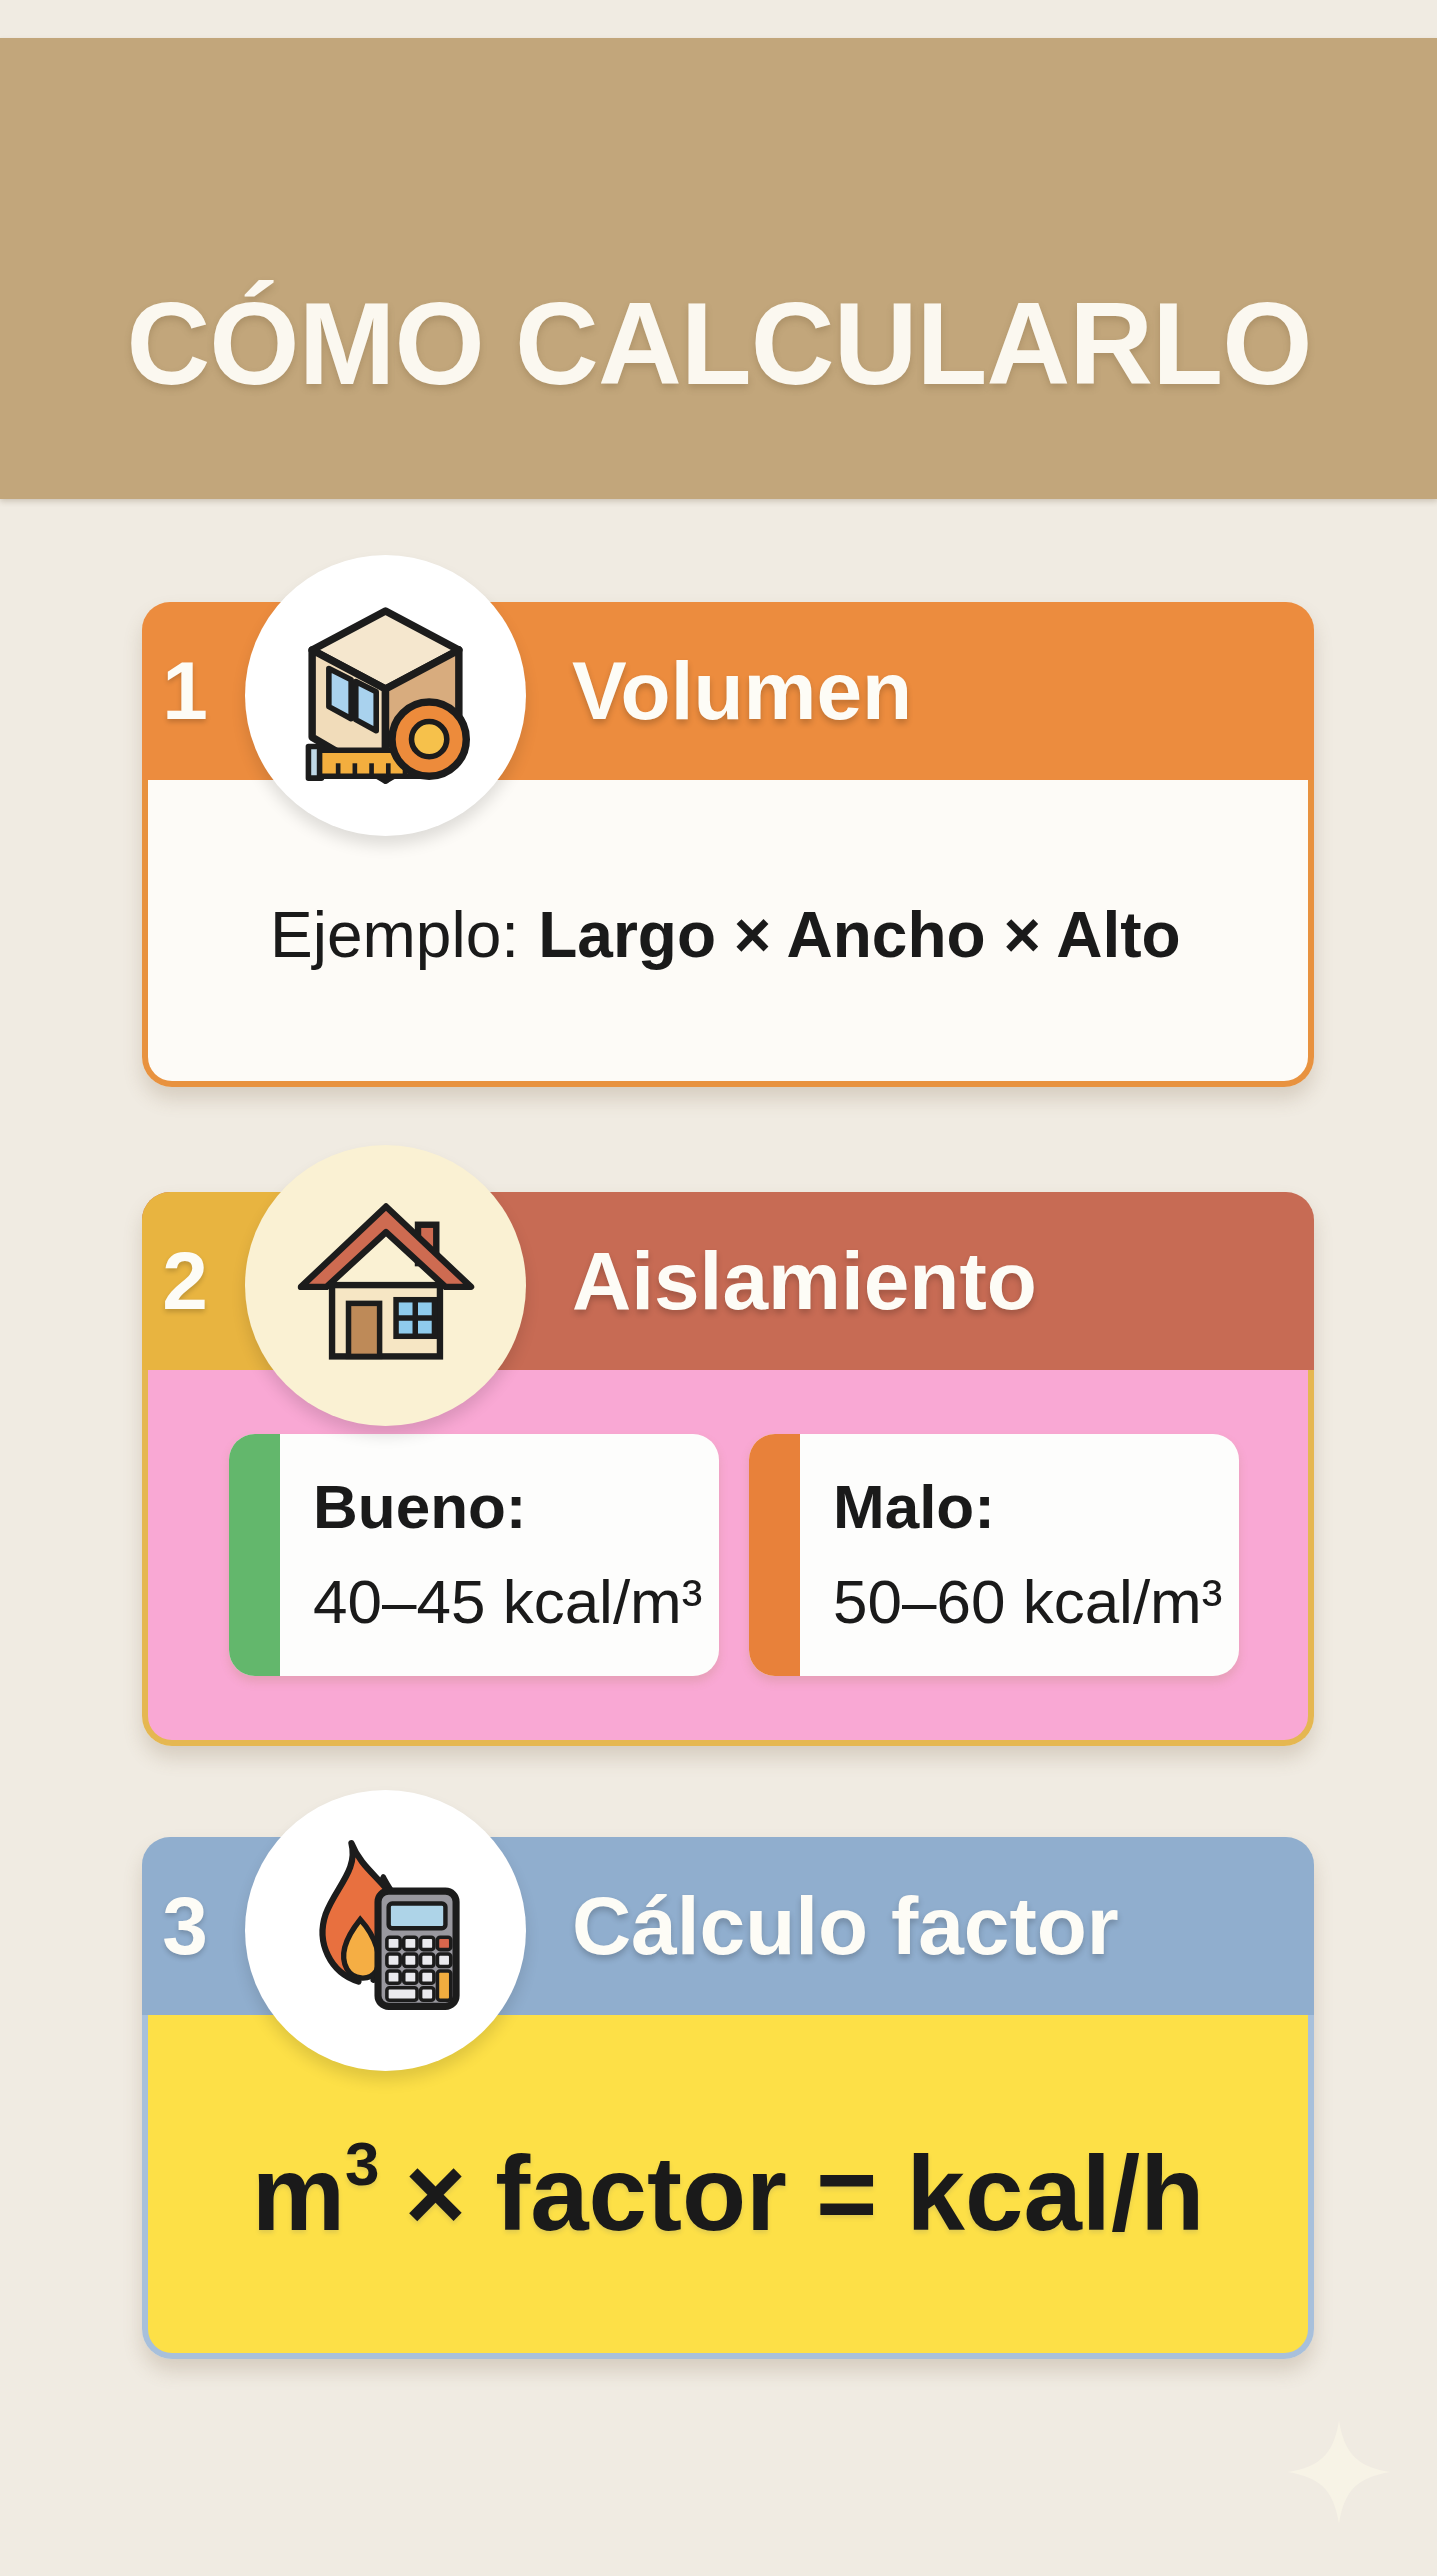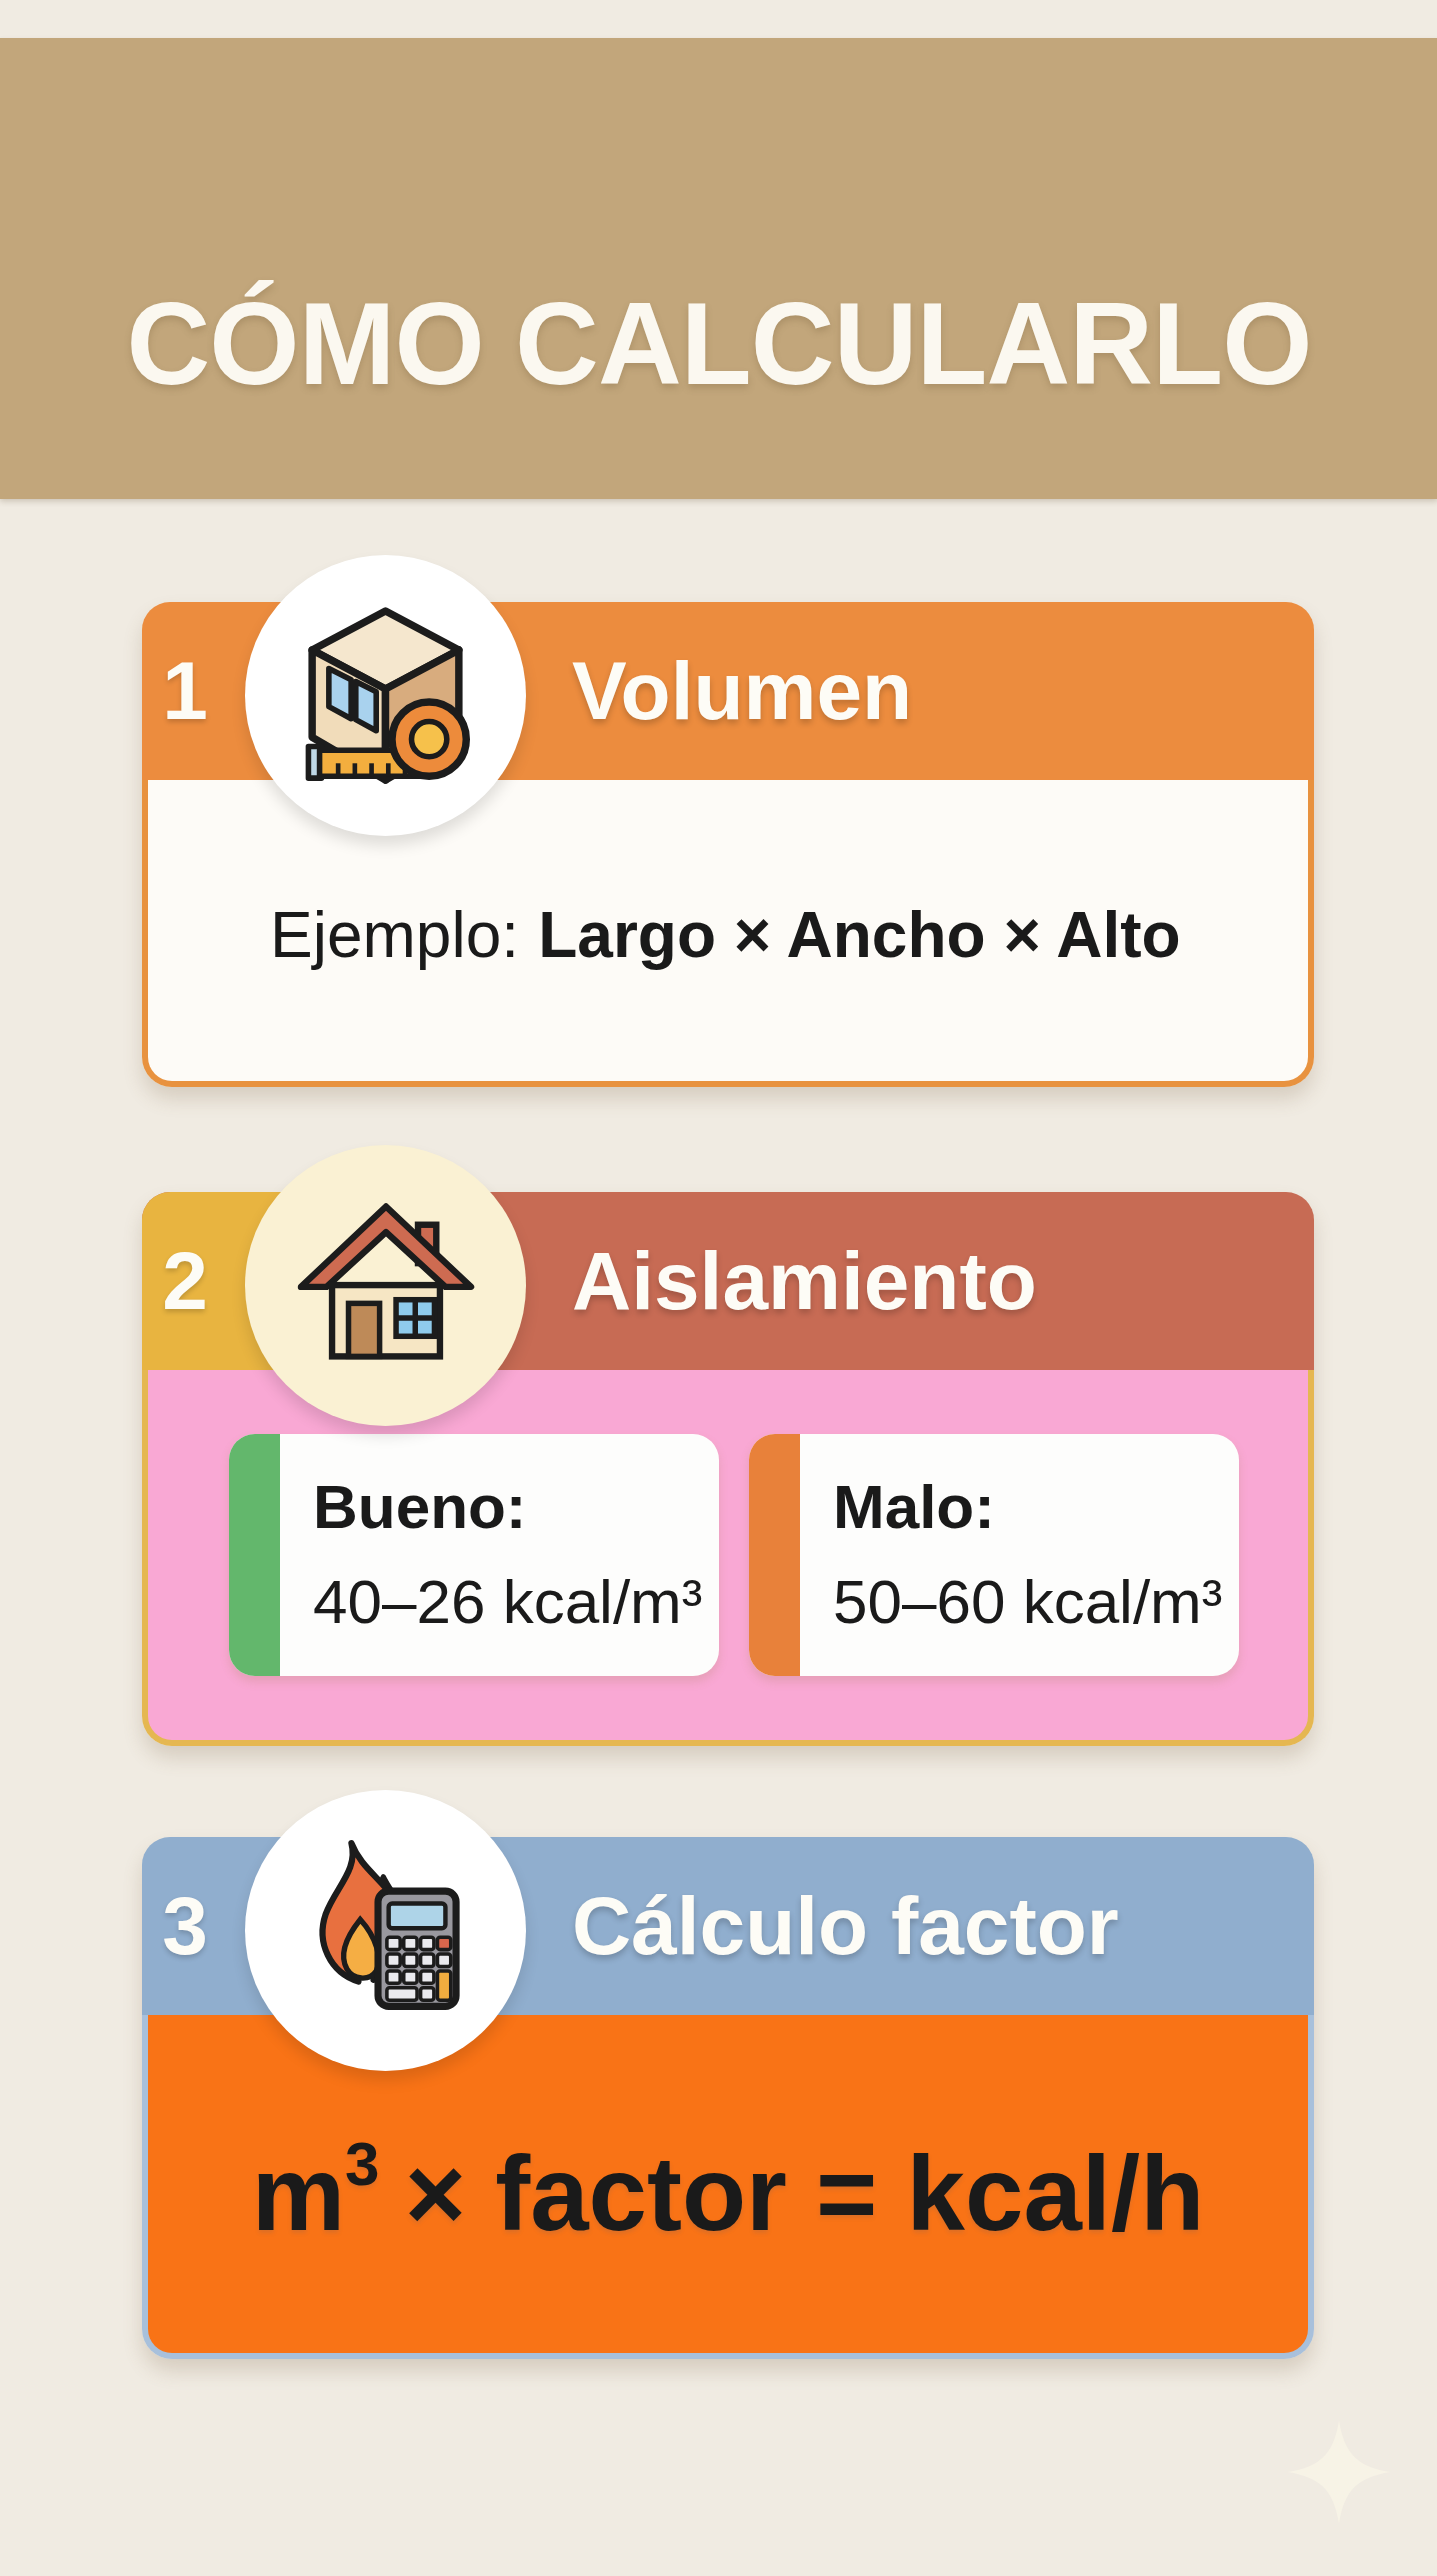--- a/index.html
+++ b/index.html
@@ -94,21 +94,21 @@
   .option-card::before{
     content:"";position:absolute;left:0;top:0;bottom:0;width:51px;
     background:var(--accent,#63B76C);
   }
   .option-title{font-size:62px;font-weight:bold;white-space:nowrap;}
   .option-value{font-size:62px;margin-top:24px;white-space:nowrap;}
   
   .card-calculo{top:1837px;}
   .card-calculo .card-header{background:#90AECE;}
   .card-calculo .card-body{
-    height:344px;background:#f97316;border-color:#A8C0DB;
+    height:344px;background:#fde047;border-color:#A8C0DB;
     display:flex;align-items:center;justify-content:center;
     padding-top:19px;
   }
   .formula{
     font-size:105px;font-weight:bold;white-space:nowrap;
     text-shadow:0 2.8px 4.7px rgba(70,90,120,.15);
   }
   .formula sup{
     font-size:62px;vertical-align:45px;line-height:0;
   }
@@ -183,21 +183,21 @@
           </g>
         </svg>
       </span>
     </div>
     <div class="step-title">Aislamiento</div>
   </div>
   <div class="card-body">
     <div class="options">
       <div class="option-card" style="--accent: #63B76C;">
         <div class="option-title">Bueno:</div>
-        <div class="option-value">40–26 kcal/m³</div>
+        <div class="option-value">40–45 kcal/m³</div>
       </div>
       <div class="option-card" style="--accent: #E8813A;">
         <div class="option-title">Malo:</div>
         <div class="option-value">50–60 kcal/m³</div>
       </div>
     </div>
   </div>
 </section>
 
 <section class="card card-calculo">

